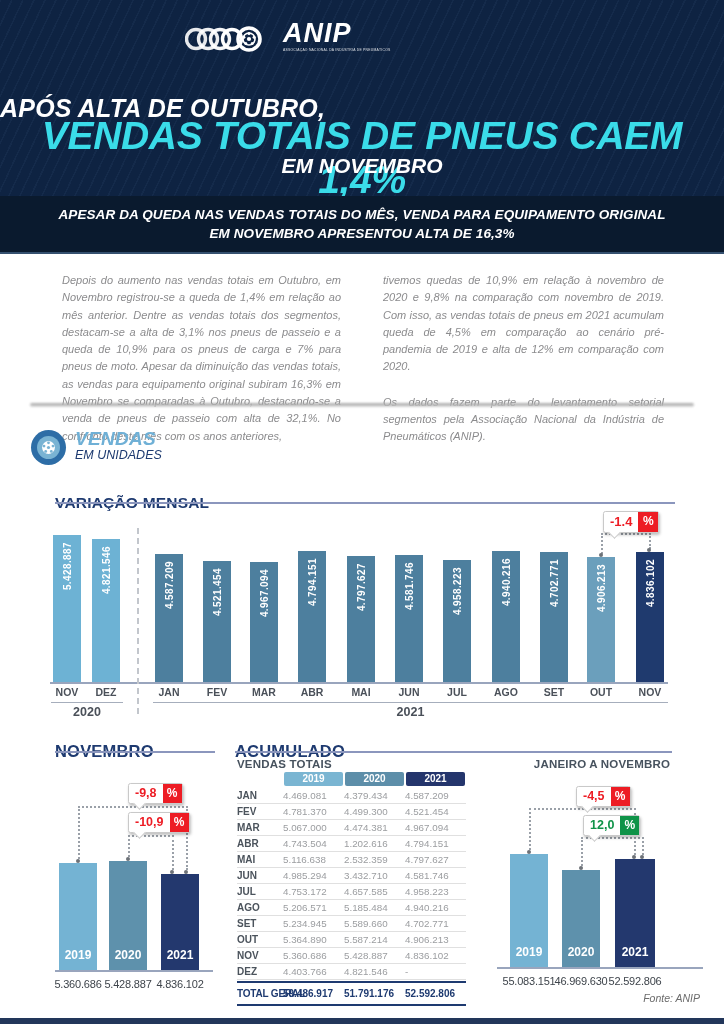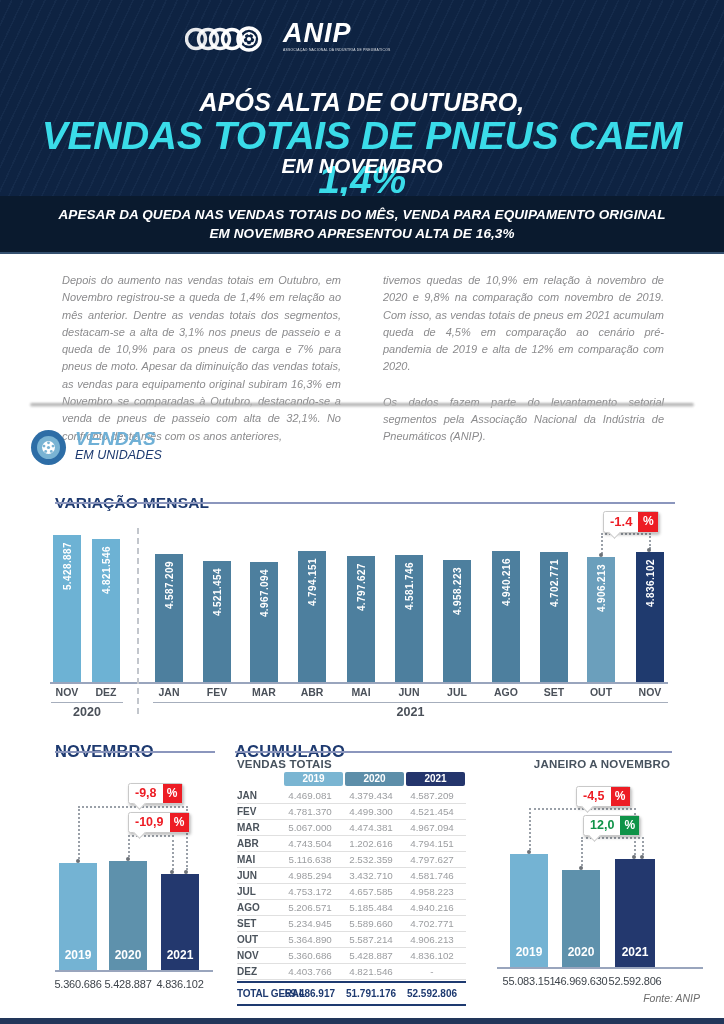--- a/index.html
+++ b/index.html
@@ -6,21 +6,21 @@
   .page{position:relative;width:724px;height:1024px;overflow:hidden;background:#fff;
         font-family:"Liberation Sans",sans-serif;}
 
   
   .hero{position:absolute;left:0;top:0;width:724px;height:196px;background:#0e2342;
         background-image:repeating-linear-gradient(115deg,rgba(120,160,210,.06) 0 1.5px,transparent 1.5px 10px);}
   .logo{position:absolute;top:20px;left:0;right:0;display:flex;justify-content:center;align-items:flex-start;gap:18px;}
   .logo-textcol{display:flex;flex-direction:column;}
   .brand{color:#fff;font-weight:800;font-style:italic;font-size:27px;line-height:27px;letter-spacing:1px;}
   .tagline{color:rgba(255,255,255,.85);font-size:8px;white-space:nowrap;transform:scale(.42);transform-origin:left top;letter-spacing:.6px;margin-top:1px;}
-  .t1{position:absolute;top:88px;left:0;width:724px;text-align:center;color:#fff;
+  .t1{position:absolute;top:94px;left:0;width:724px;color:#fff;
       font-size:25px;font-weight:700;font-style:italic;letter-spacing:.2px;}
   .t2{position:absolute;top:114px;left:0;width:724px;text-align:center;color:#3adce9;
       font-size:39px;font-weight:800;font-style:italic;letter-spacing:-.3px;}
   .t3{position:absolute;top:154px;left:0;width:724px;text-align:center;color:#fff;
       font-size:21px;font-weight:600;font-style:italic;}
   .banner{position:absolute;left:0;top:196px;width:724px;height:58px;background:#0a1a2e;
           border-bottom:2px solid #35506f;box-sizing:border-box;
           display:flex;flex-direction:column;justify-content:center;align-items:center;}
   .banner div{color:#fff;font-size:13.5px;font-weight:700;font-style:italic;line-height:19px;text-align:center;letter-spacing:.1px;}
 
@@ -88,21 +88,21 @@
   .dot{position:absolute;width:4px;height:4px;border-radius:50%;background:#6d7278;}
 
   
   .acu-table{position:absolute;left:237px;top:772px;width:229px;}
   .thead{display:grid;grid-template-columns:46px 61px 61px 61px;height:15px;margin-bottom:1px;}
   .pill{height:14px;border-radius:2px;margin:0 1px;color:#fff;font-size:10px;font-weight:700;
         text-align:center;line-height:14px;}
   .trow{display:grid;grid-template-columns:46px 61px 61px 61px;height:15px;border-bottom:1px solid #e0e0e0;}
   .trow:last-of-type{border-bottom:none;}
   .cell-m{font-size:10px;font-weight:700;color:#4b535c;line-height:15px;}
-  .cell-v{font-size:9.8px;color:#9b9da0;line-height:15px;text-align:center;padding-right:7px;}
+  .cell-v{font-size:9.8px;color:#9b9da0;line-height:15px;text-align:left;padding-right:7px;}
   .trow-total{display:grid;grid-template-columns:46px 61px 61px 61px;height:21px;margin-top:1px;
               border-top:2px solid #1e3a70;border-bottom:2px solid #1e3a70;}
   .trow-total .cell-m{color:#1e3a70;font-weight:800;line-height:21px;white-space:nowrap;letter-spacing:-.2px;}
   .trow-total .cell-v{color:#1e3a70;font-weight:800;line-height:21px;font-size:10px;}
 
   .fonte{position:absolute;left:560px;top:992px;width:140px;text-align:right;color:#6b6b6b;
          font-size:10.5px;font-style:italic;}
   .footer-bar{position:absolute;left:0;top:1018px;width:724px;height:6px;background:#22365a;}
 </style>
 </head>

